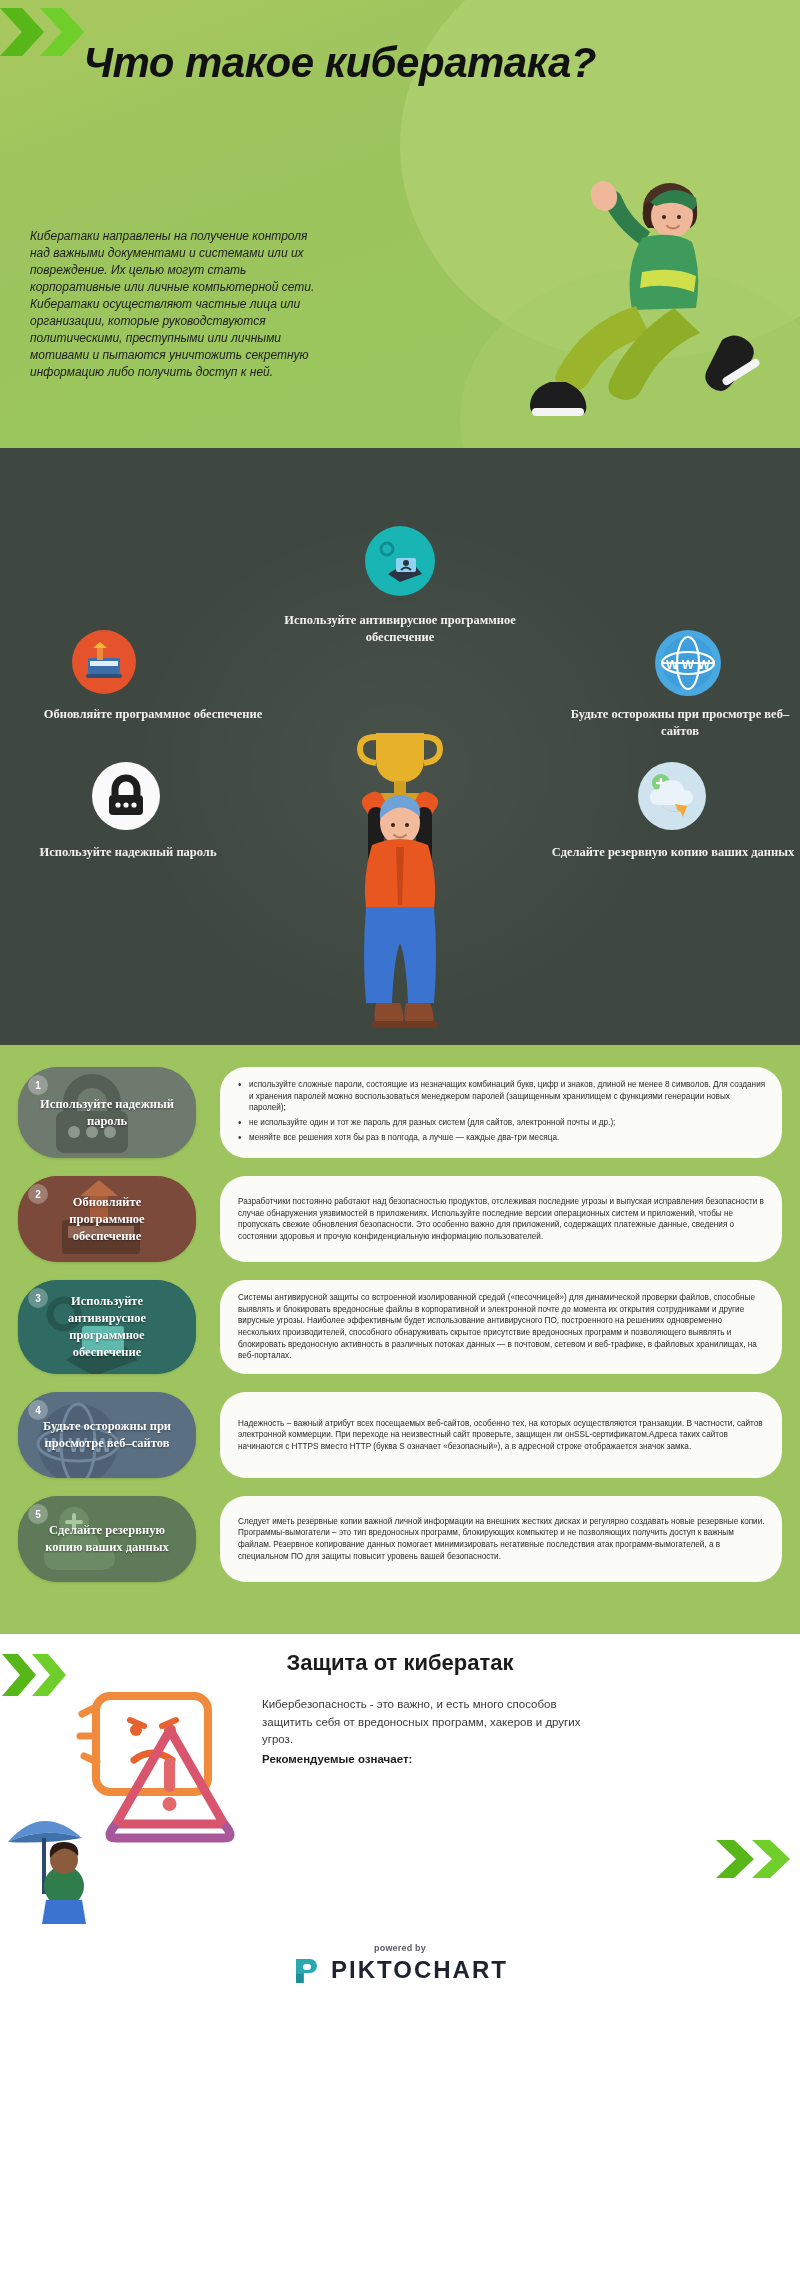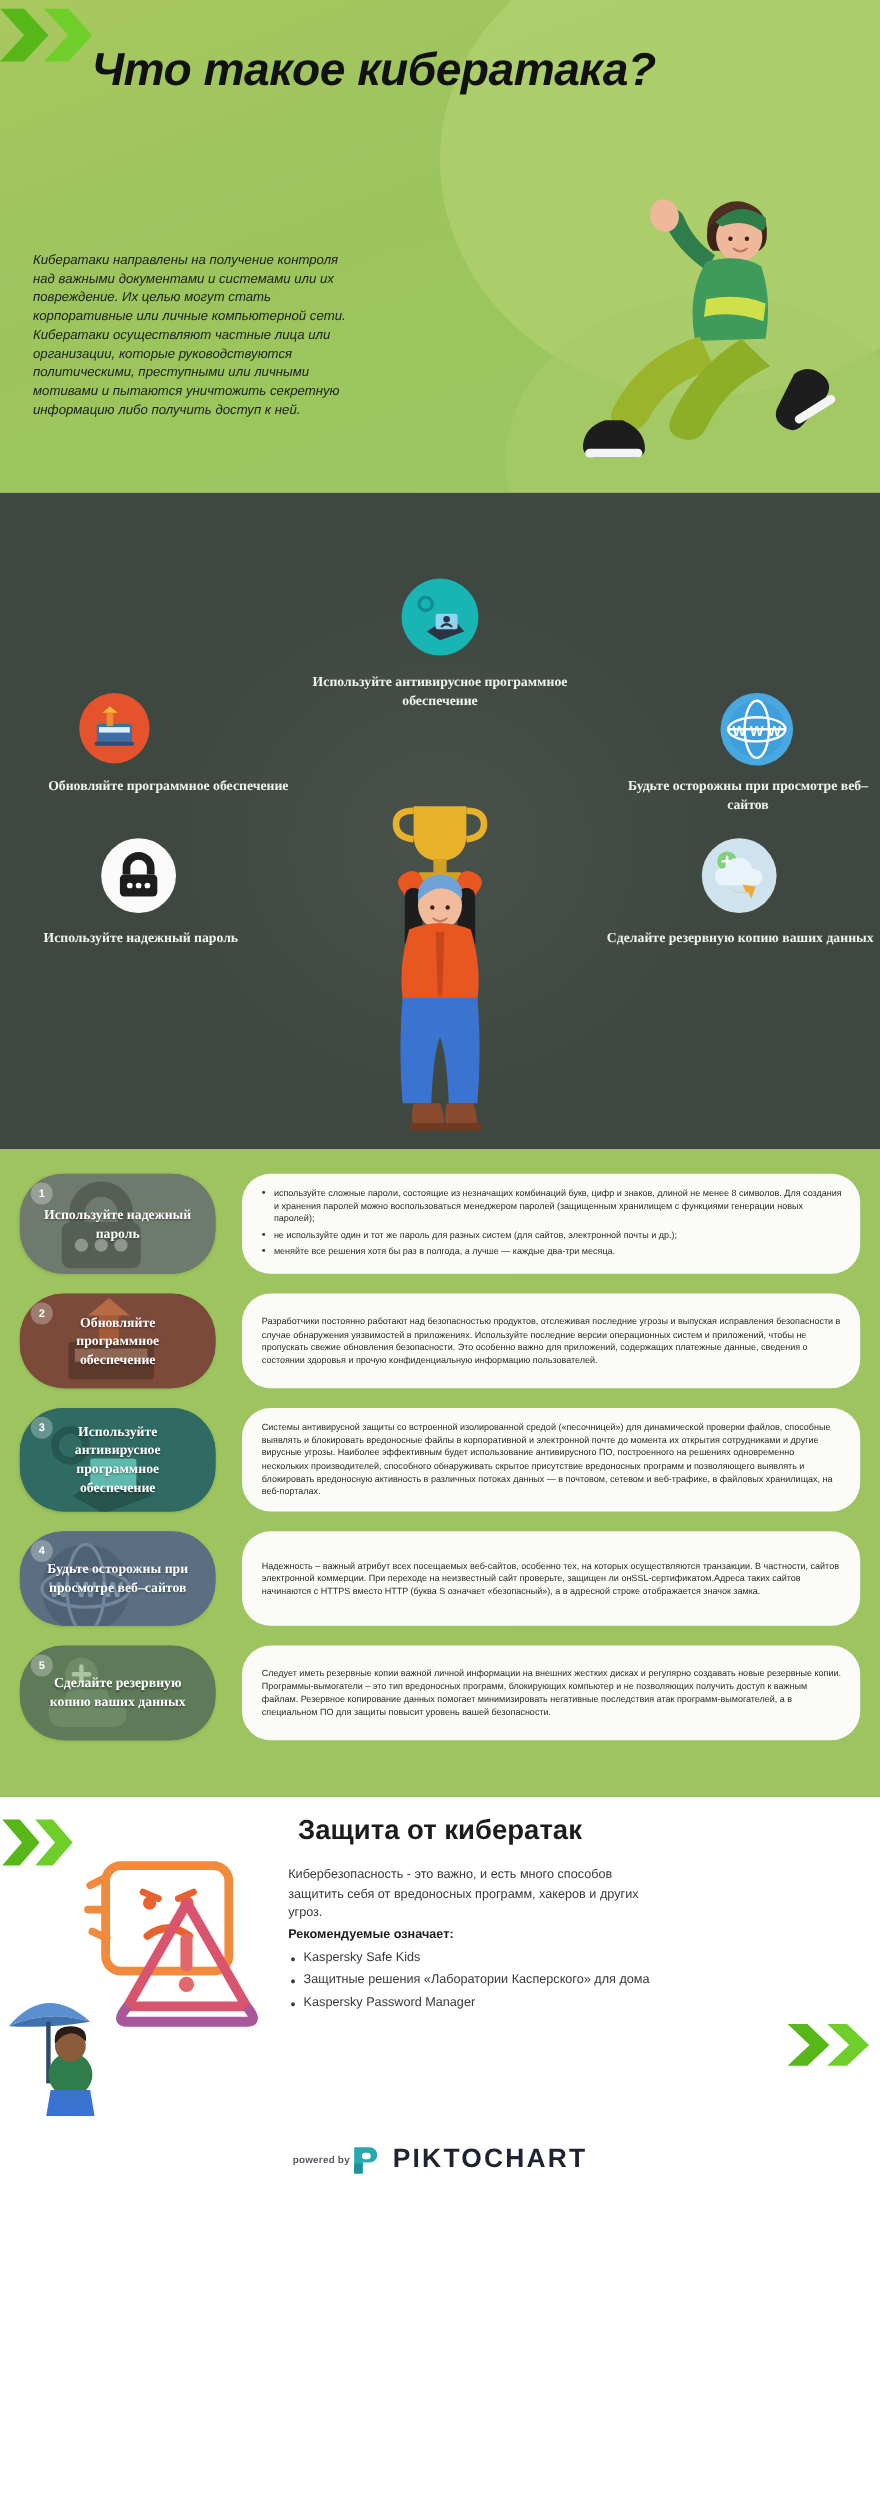--- a/index.html
+++ b/index.html
@@ -181,21 +181,21 @@
     width: 800px;
     height: 290px;
     background: #ffffff;
     overflow: hidden;
   }
   .protect-title {
     position: absolute;
     left: 0; right: 0;
     top: 16px;
     text-align: center;
-    font-size: 25px;
+    font-size: 22px;
     font-weight: 700;
     color: #1c1c1c;
     font-family: "Liberation Sans", sans-serif;
   }
   .protect-text {
     position: absolute;
     left: 262px;
     top: 62px;
     width: 330px;
     font-size: 11.5px;
@@ -211,21 +211,21 @@
   .chev-left-bot { position: absolute; left: 2px; top: 18px; }
   .chev-right-bot { position: absolute; right: 4px; bottom: 44px; }
 
   
   .footer {
     position: relative;
     width: 800px;
     height: 80px;
     background: #fff;
     display: flex;
-    flex-direction: row;
+    flex-direction: column;
     align-items: center;
     justify-content: center;
   }
   .powered { font-size: 9px; color: #5a5a66; font-weight: 700; letter-spacing: .2px; margin-bottom: 3px; }
   .logo-row { display: flex; align-items: flex-start; gap: 9px; }
   .logo-word { font-size: 24px; font-weight: 700; letter-spacing: 2px; color: #1f2330; }
 </style>
 </head>
 <body>
 
@@ -477,25 +477,20 @@
     <rect x="42" y="44" width="4" height="56" fill="#2e4a6b"></rect>
     <ellipse cx="64" cy="92" rx="20" ry="20" fill="#2f7d4a"></ellipse>
     <circle cx="64" cy="66" r="14" fill="#8a5c3c"></circle>
     <path d="M50 64 q14 -18 28 -2 q2 -14 -14 -14 q-16 0 -14 16z" fill="#2b1b12"></path>
     <path d="M46 106 h36 l4 24 h-44z" fill="#3b73d1"></path>
   </svg>
 
   <div class="protect-text">
     <span>Кибербезопасность - это важно, и есть много способов защитить себя от вредоносных программ, хакеров и других угроз.</span>
     <span class="strong">Рекомендуемые означает:</span>
-    <ul class="protect-list">
-      <li>Kaspersky Safe Kids</li>
-      <li>Защитные решения «Лаборатории Касперского» для дома</li>
-      <li>Kaspersky Password Manager</li>
-    </ul>
   </div>
 </section>
 
 <footer class="footer">
   <div class="powered">powered by</div>
   <div class="logo-row">
     <svg width="30" height="30" viewBox="0 0 30 30">
       <path d="M4 3 h14 a7 7 0 0 1 0 14 h-6 v10 h-8z" fill="#2aa8b0"></path>
       <rect x="11" y="8" width="8" height="6" rx="3" fill="#ffffff"></rect>
       <rect x="4" y="18" width="7" height="9" fill="#1f8f99"></rect>

